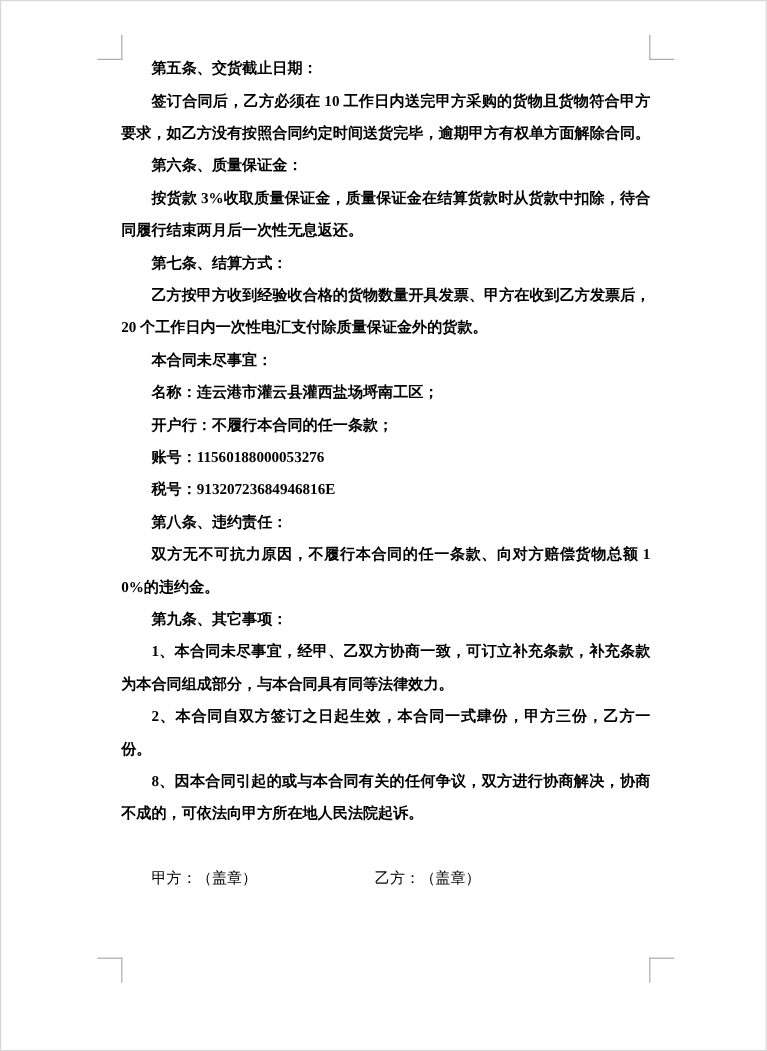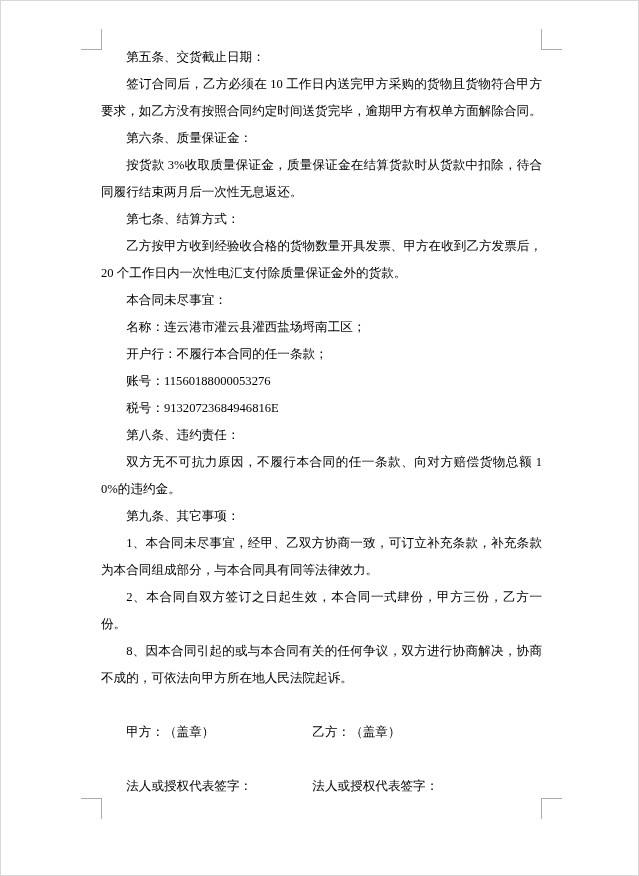--- a/index.html
+++ b/index.html
@@ -29,30 +29,31 @@
     width: 441px;
   }
 
   .para {
     margin: 0;
     font-size: 12.6px;
     line-height: 27px;
     text-align: justify;
     text-indent: 2em;
     word-break: break-all;
+    font-weight: bold;
   }
 
   .sig-row {
     margin: 27px 0 0 0;
     padding-left: 25.2px;
     font-size: 12.6px;
     line-height: 27px;
     white-space: nowrap;
   }
-  .sig-left { display: inline-block; width: 183px; }
+  .sig-left { display: inline-block; width: 183px; font-family: Liberation Mono, monospace; }
   .sig-right { display: inline-block; }
 </style>
 </head>
 <body>
 
 <div class="crop crop-tl"></div>
 <div class="crop crop-tr"></div>
 <div class="crop crop-bl"></div>
 <div class="crop crop-br"></div>
 
@@ -73,17 +74,13 @@
   <p class="para">第九条、其它事项：</p>
   <p class="para">1、本合同未尽事宜，经甲、乙双方协商一致，可订立补充条款，补充条款为本合同组成部分，与本合同具有同等法律效力。</p>
   <p class="para">2、本合同自双方签订之日起生效，本合同一式肆份，甲方三份，乙方一份。</p>
   <p class="para">8、因本合同引起的或与本合同有关的任何争议，双方进行协商解决，协商不成的，可依法向甲方所在地人民法院起诉。</p>
 
   <div class="sig-row">
     <span class="sig-left">甲方：（盖章）</span>
     <span class="sig-right">乙方：（盖章）</span>
   </div>
 
-  <div class="sig-row">
-    <span class="sig-left">法人或授权代表签字：</span>
-    <span class="sig-right">法人或授权代表签字：</span>
-  </div>
 </div>
 
 </body></html>

